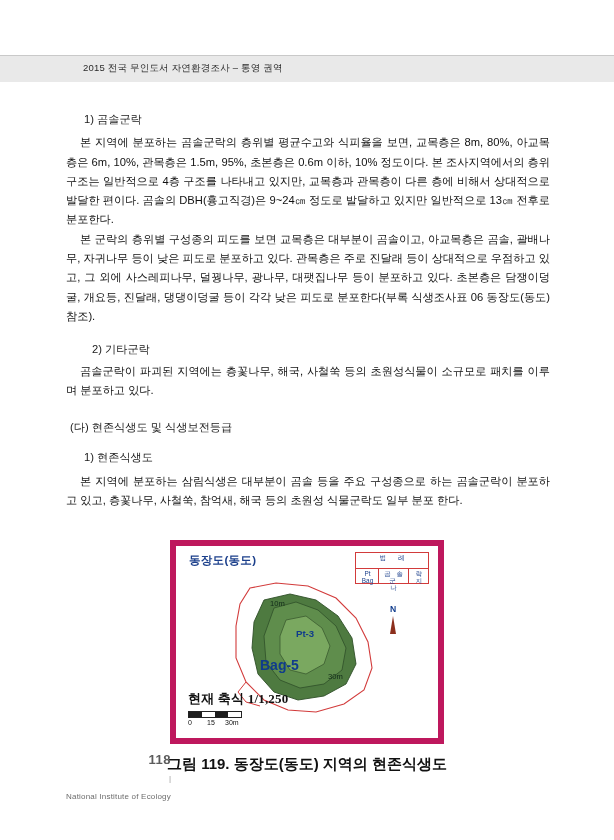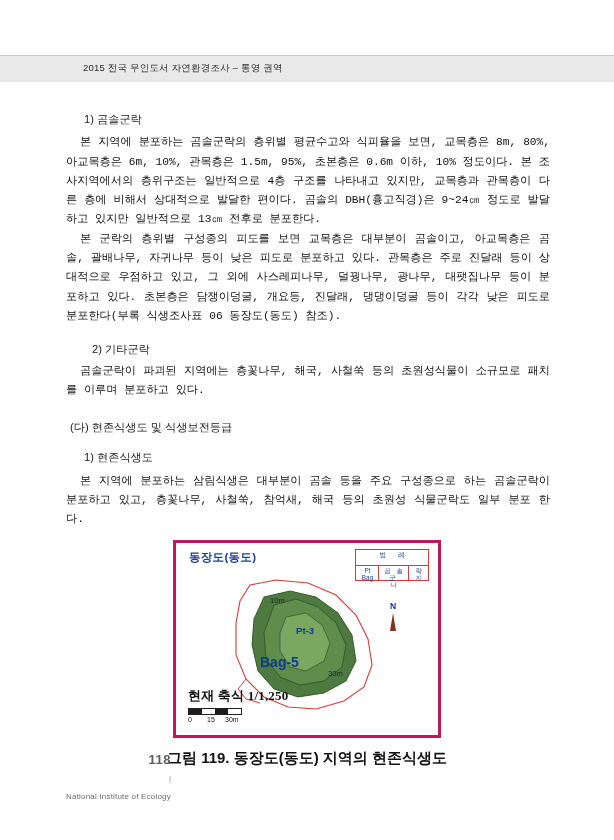--- a/index.html
+++ b/index.html
@@ -75,40 +75,39 @@
     line-height: 19.3px;
   }
   .heading-flush {
     margin: 0 0 3px 0;
     padding-left: 4px;
     font-size: 11.2px;
     line-height: 19.3px;
   }
   .para {
     text-indent: 14px;
-    font-family: Liberation Mono, monospace;
   }
   .gap-s { height: 8px; }
   .gap-m { height: 14px; }
   .gap-l { height: 18px; }
 
   
   .figure-wrap {
     position: absolute;
     left: 0;
     top: 528px;
     width: 614px;
     text-align: center;
   }
   .map-box {
     position: relative;
     display: inline-block;
     width: 262px;
     height: 192px;
-    border: 3px solid #be185d;
+    border: 6px solid #be185d;
     background: #ffffff;
     vertical-align: top;
   }
   .map-title {
     position: absolute;
     left: 13px;
     top: 7px;
     font-size: 11.5px;
     font-weight: bold;
     color: #1b3f8b;

